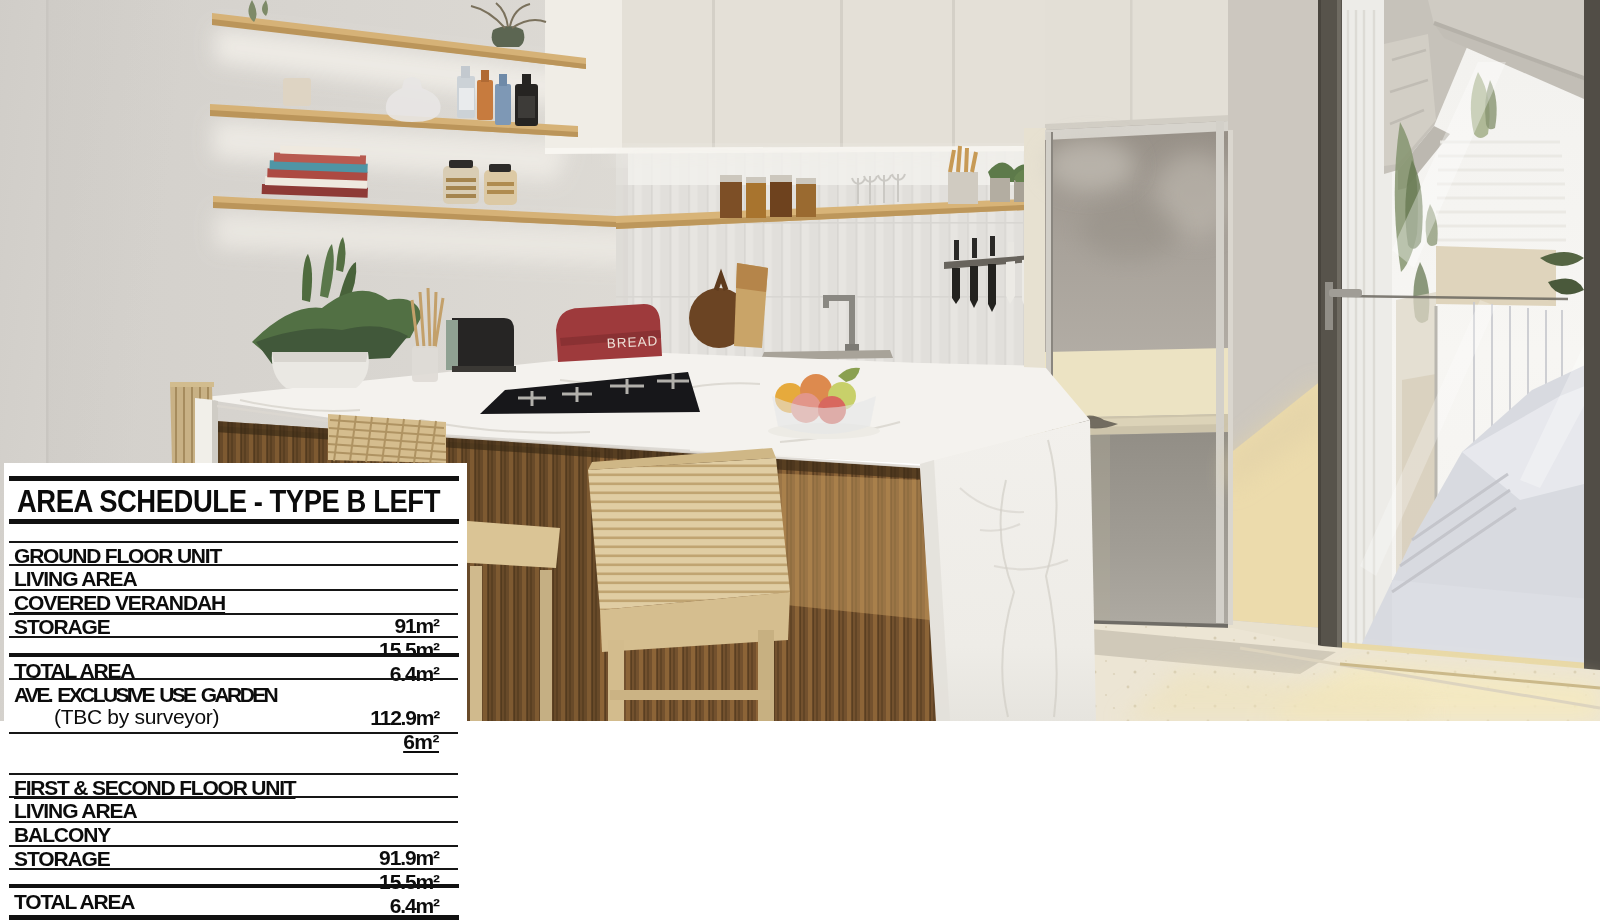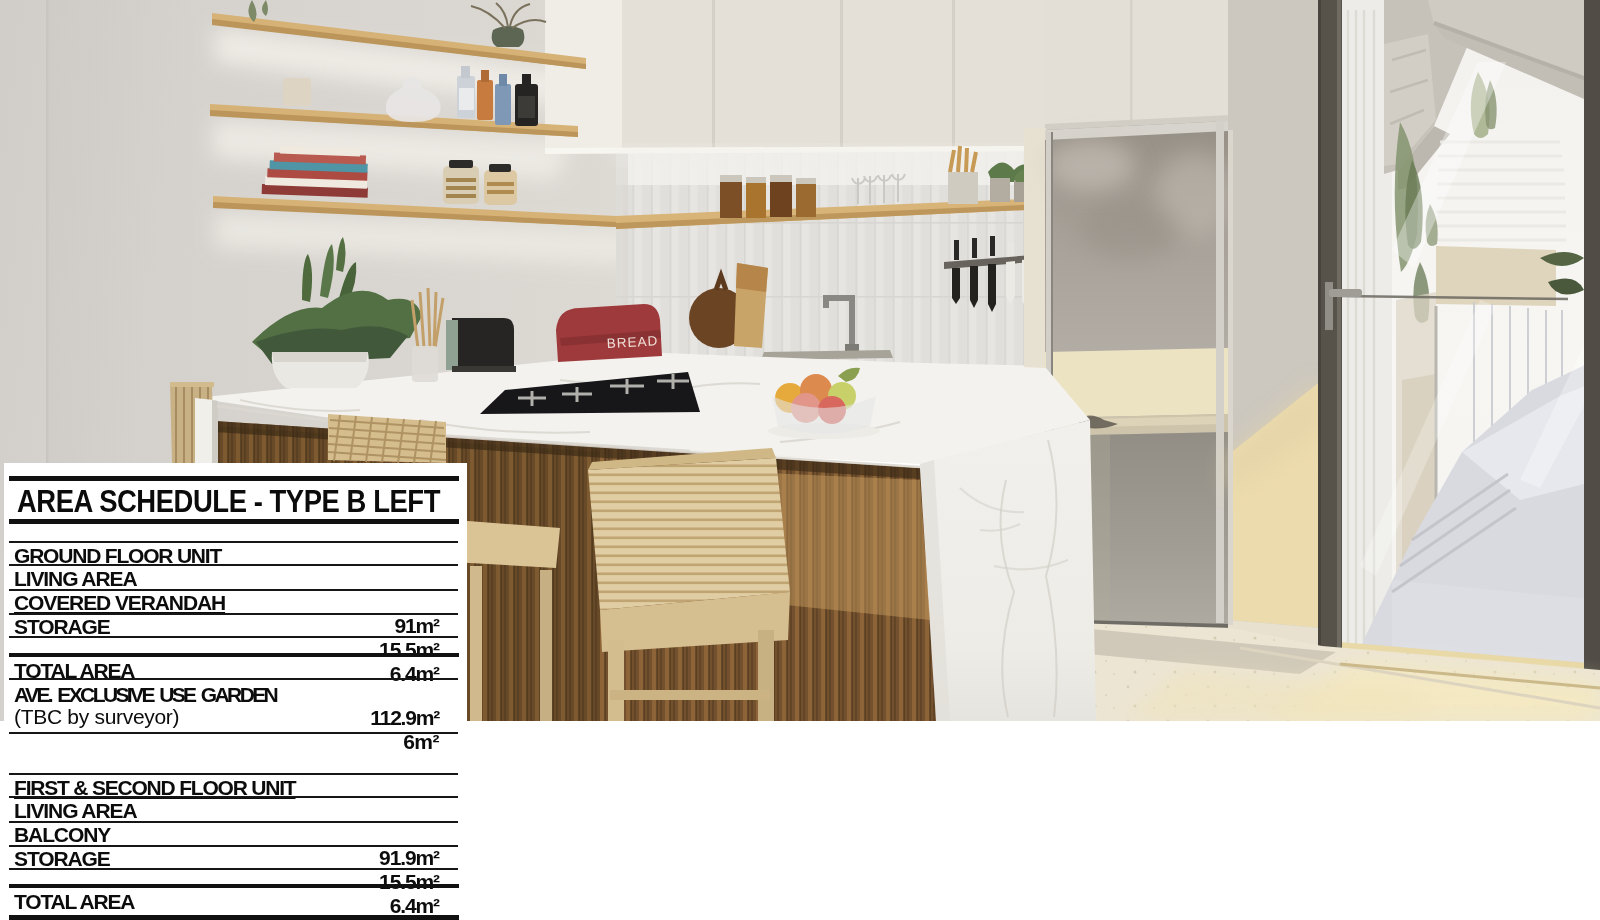--- a/index.html
+++ b/index.html
@@ -470,22 +470,22 @@
 <div class="row" style="top:104px;">LIVING AREA<span class="v">91m²</span></div>
 <div class="ln" style="top:126px;"></div>
 <div class="row" style="top:128px;text-decoration:underline;">COVERED VERANDAH<span class="v">15.5m²</span></div>
 <div class="ln" style="top:150px;"></div>
 <div class="row" style="top:152px;">STORAGE<span class="v">6.4m²</span></div>
 <div class="ln" style="top:173px;"></div>
 
 <div class="bar" style="top:190px;height:4px;"></div>
 <div class="row hd" style="top:196px;">TOTAL AREA<span class="v">112.9m²</span></div>
 <div class="ln" style="top:215px;"></div>
-<div class="row" style="top:220px;letter-spacing:-2.6px;word-spacing:3px;">AVE. EXCLUSIVE USE GARDEN<span class="v hd" style="letter-spacing:-0.5px;word-spacing:0;">6m²</span></div>
-<div class="row" style="top:242px;font-weight:400;letter-spacing:-0.3px;">(TBC by surveyor)</div>
+<div class="row" style="top:220px;letter-spacing:-2.6px;word-spacing:3px;">AVE. EXCLUSIVE USE GARDEN<span class="v hd" style="letter-spacing:-0.5px;word-spacing:0;text-decoration:underline;">6m²</span></div>
+<div class="row" style="top:242px;font-weight:400;letter-spacing:-0.3px;margin-left:40px;">(TBC by surveyor)</div>
 <div class="ln" style="top:269px;"></div>
 
 <div class="ln" style="top:310px;"></div>
 <div class="row hd" style="top:313px;text-decoration:underline;">FIRST &amp; SECOND FLOOR UNIT</div>
 <div class="ln" style="top:333px;"></div>
 <div class="row" style="top:336px;">LIVING AREA<span class="v">91.9m²</span></div>
 <div class="ln" style="top:358px;"></div>
 <div class="row" style="top:360px;">BALCONY<span class="v">15.5m²</span></div>
 <div class="ln" style="top:382px;"></div>
 <div class="row" style="top:384px;">STORAGE<span class="v">6.4m²</span></div>

